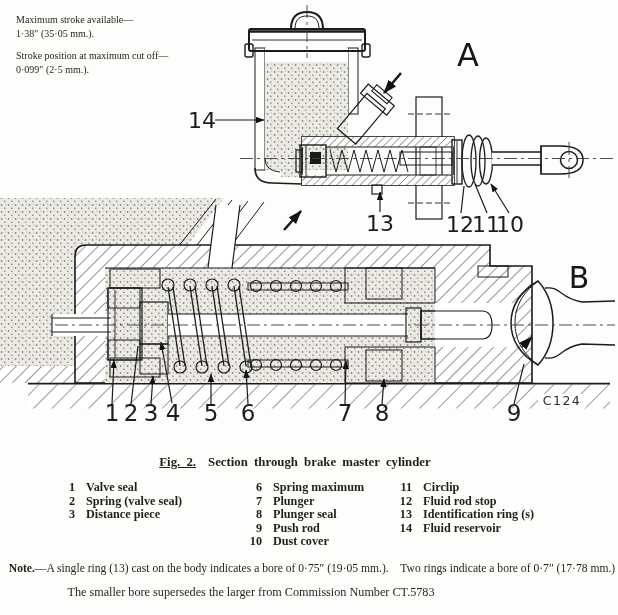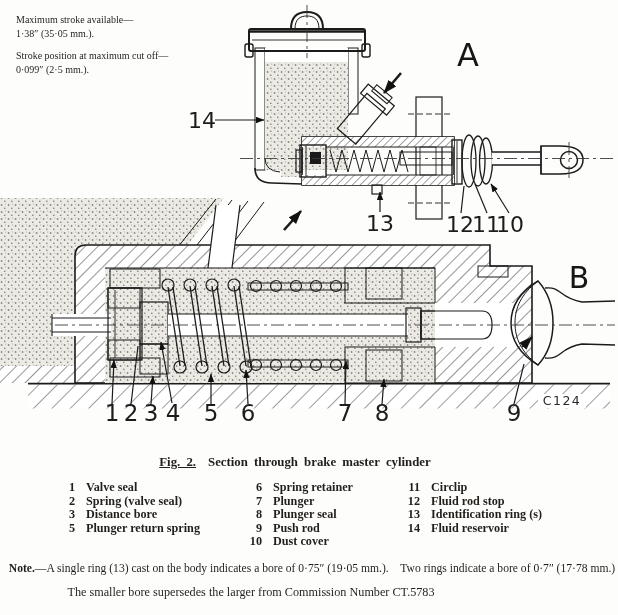--- a/index.html
+++ b/index.html
@@ -294,31 +294,30 @@
     </g>
   </svg>
 
   <div class="caption">
     <span class="cap-label">Fig. 2.</span><span>Section through brake master cylinder</span>
   </div>
 
   <div class="pcol" style="left:55px">
     <span class="prow"><span class="pnum">1</span><span>Valve seal</span></span>
     <span class="prow"><span class="pnum">2</span><span>Spring (valve seal)</span></span>
-    <span class="prow"><span class="pnum">3</span><span>Distance bore</span></span>
-    <span class="prow"><span class="pnum">5</span><span>Plunger return spring</span></span>
+    <span class="prow"><span class="pnum">3</span><span>Distance piece</span></span>
   </div>
   <div class="pcol" style="left:242px">
-    <span class="prow"><span class="pnum">6</span><span>Spring retainer</span></span>
+    <span class="prow"><span class="pnum">6</span><span>Spring maximum</span></span>
     <span class="prow"><span class="pnum">7</span><span>Plunger</span></span>
     <span class="prow"><span class="pnum">8</span><span>Plunger seal</span></span>
     <span class="prow"><span class="pnum">9</span><span>Push rod</span></span>
     <span class="prow"><span class="pnum">10</span><span>Dust cover</span></span>
   </div>
-  <div class="pcol" style="left:400px">
+  <div class="pcol" style="left:392px">
     <span class="prow"><span class="pnum">11</span><span>Circlip</span></span>
     <span class="prow"><span class="pnum">12</span><span>Fluid rod stop</span></span>
     <span class="prow"><span class="pnum">13</span><span>Identification ring (s)</span></span>
     <span class="prow"><span class="pnum">14</span><span>Fluid reservoir</span></span>
   </div>
 
   <div class="note">
     <span class="note-label">Note.</span><span>—A single ring (13) cast on the body indicates a bore of 0·75″ (19·05 mm.).  Two rings indicate a bore of 0·7″ (17·78 mm.)</span>
   </div>
   <div class="footer">The smaller bore supersedes the larger from Commission Number CT.5783</div>

